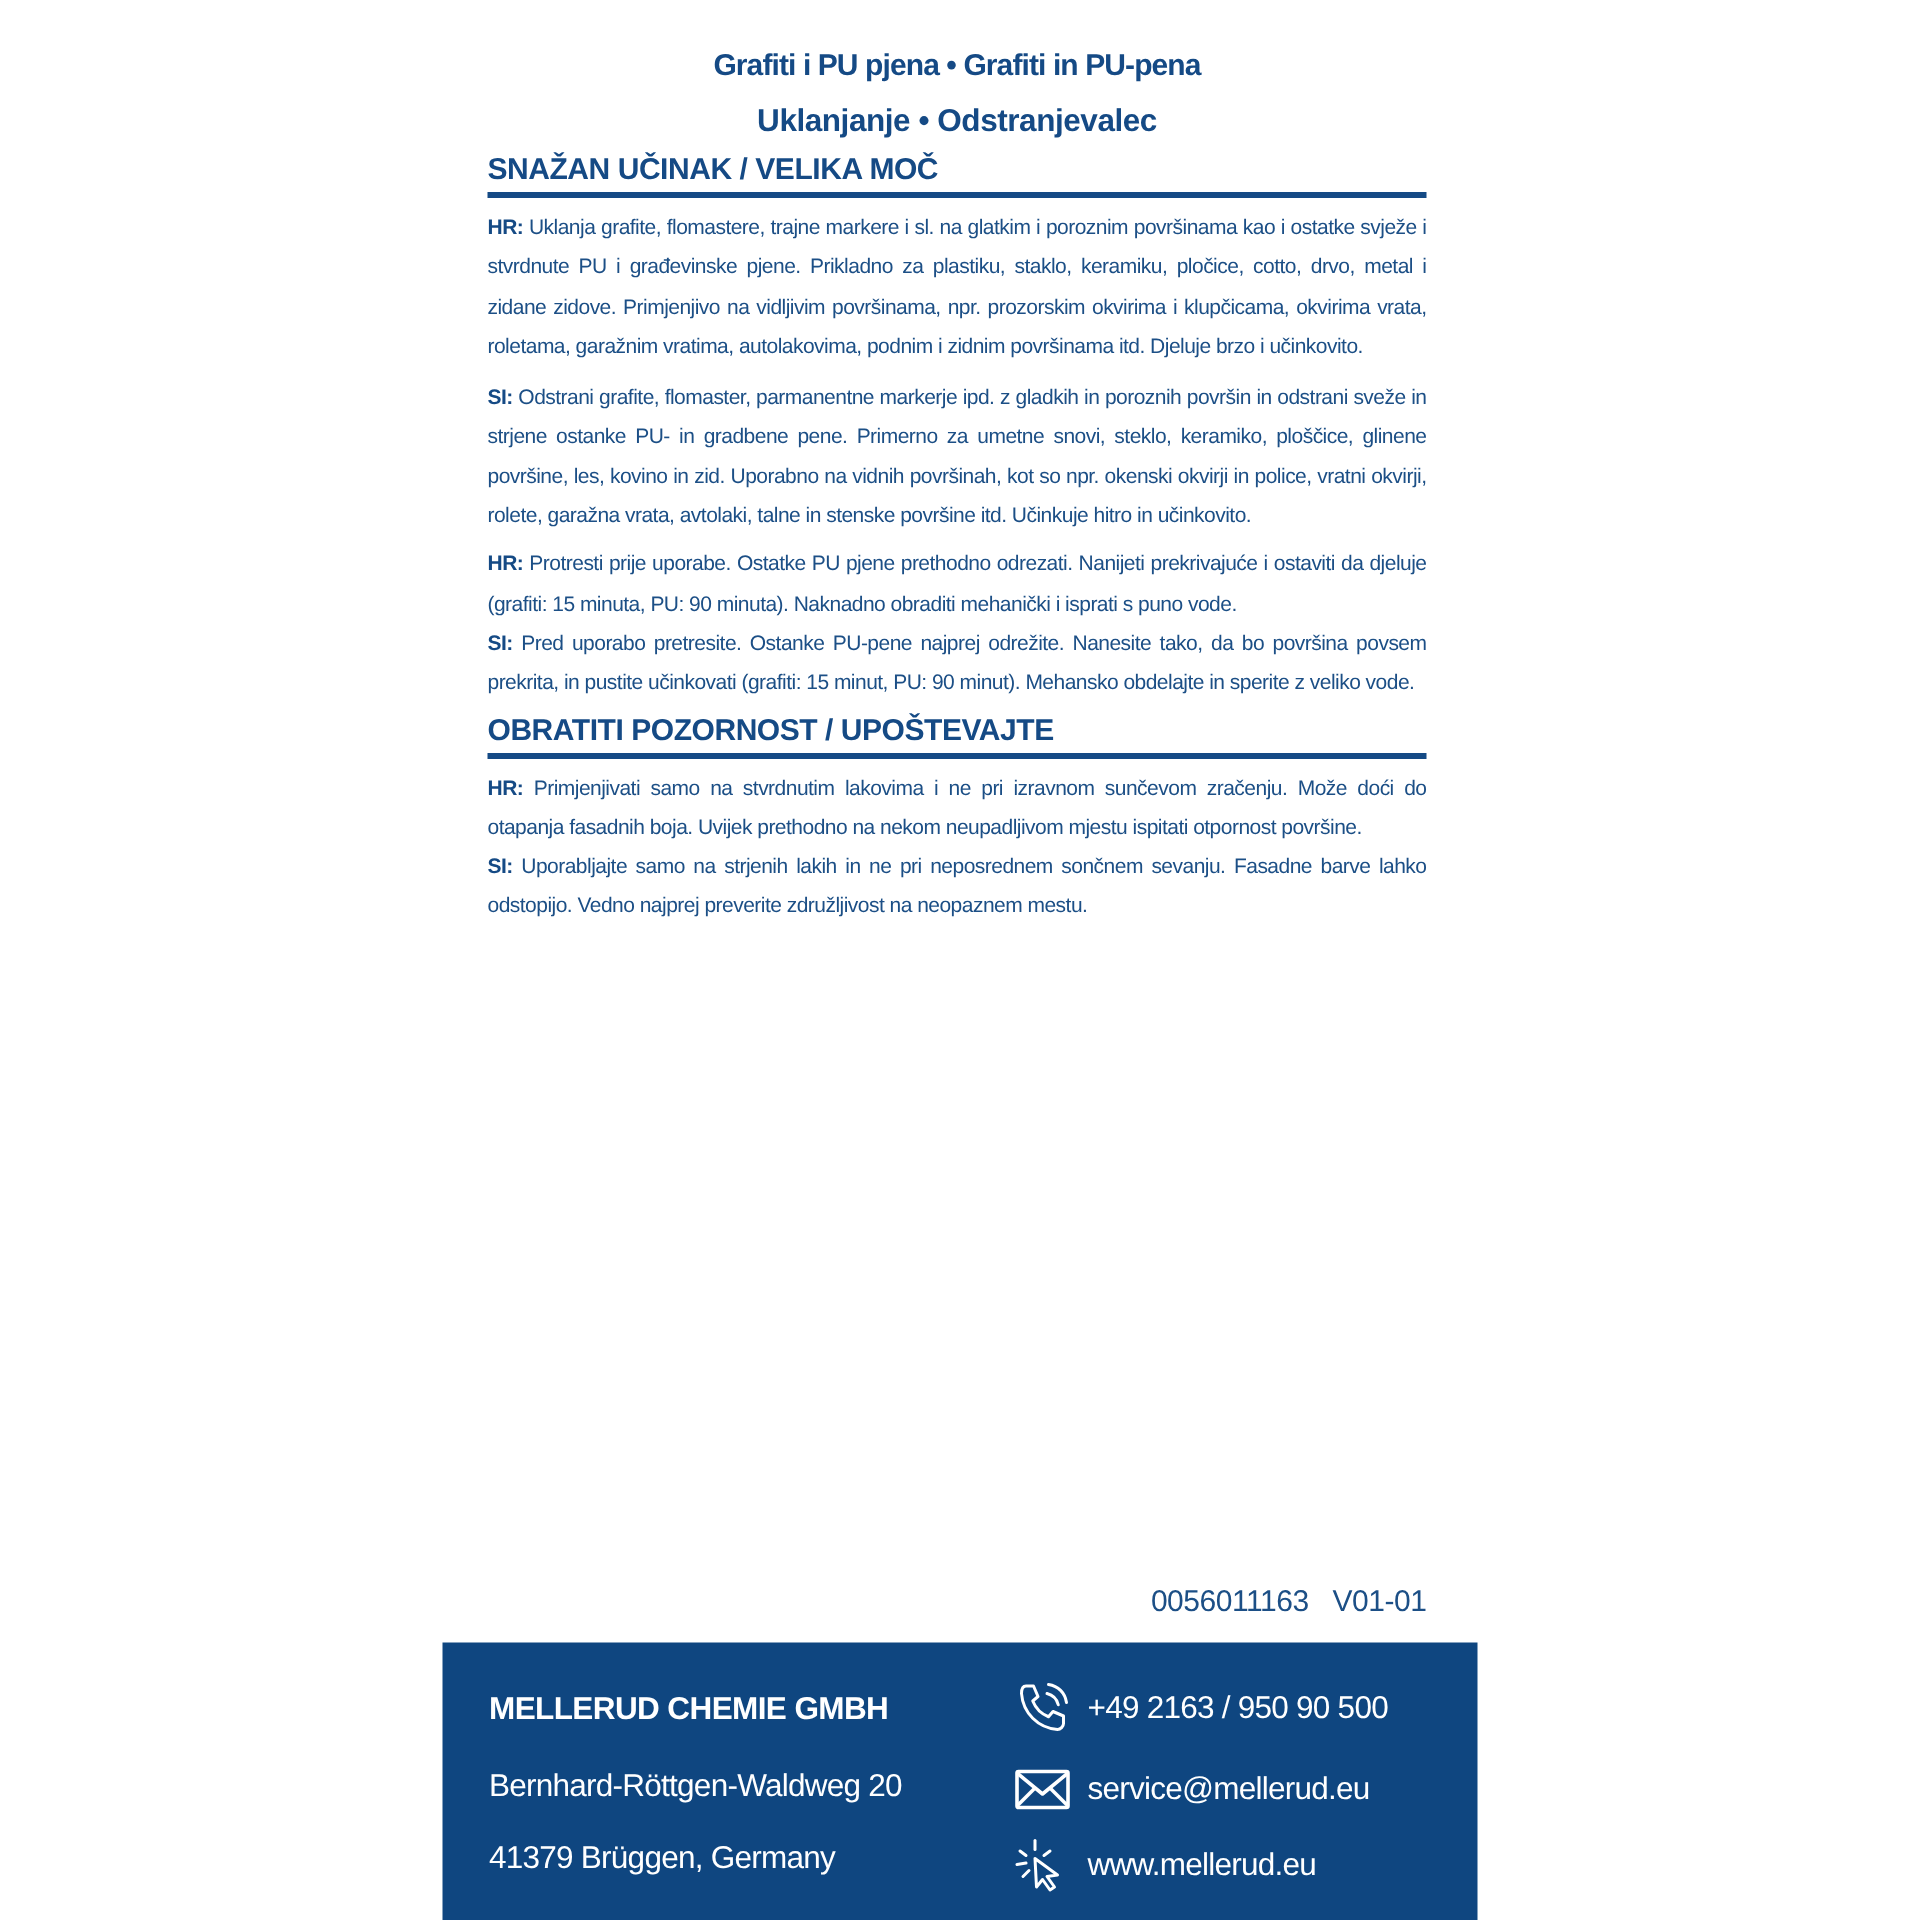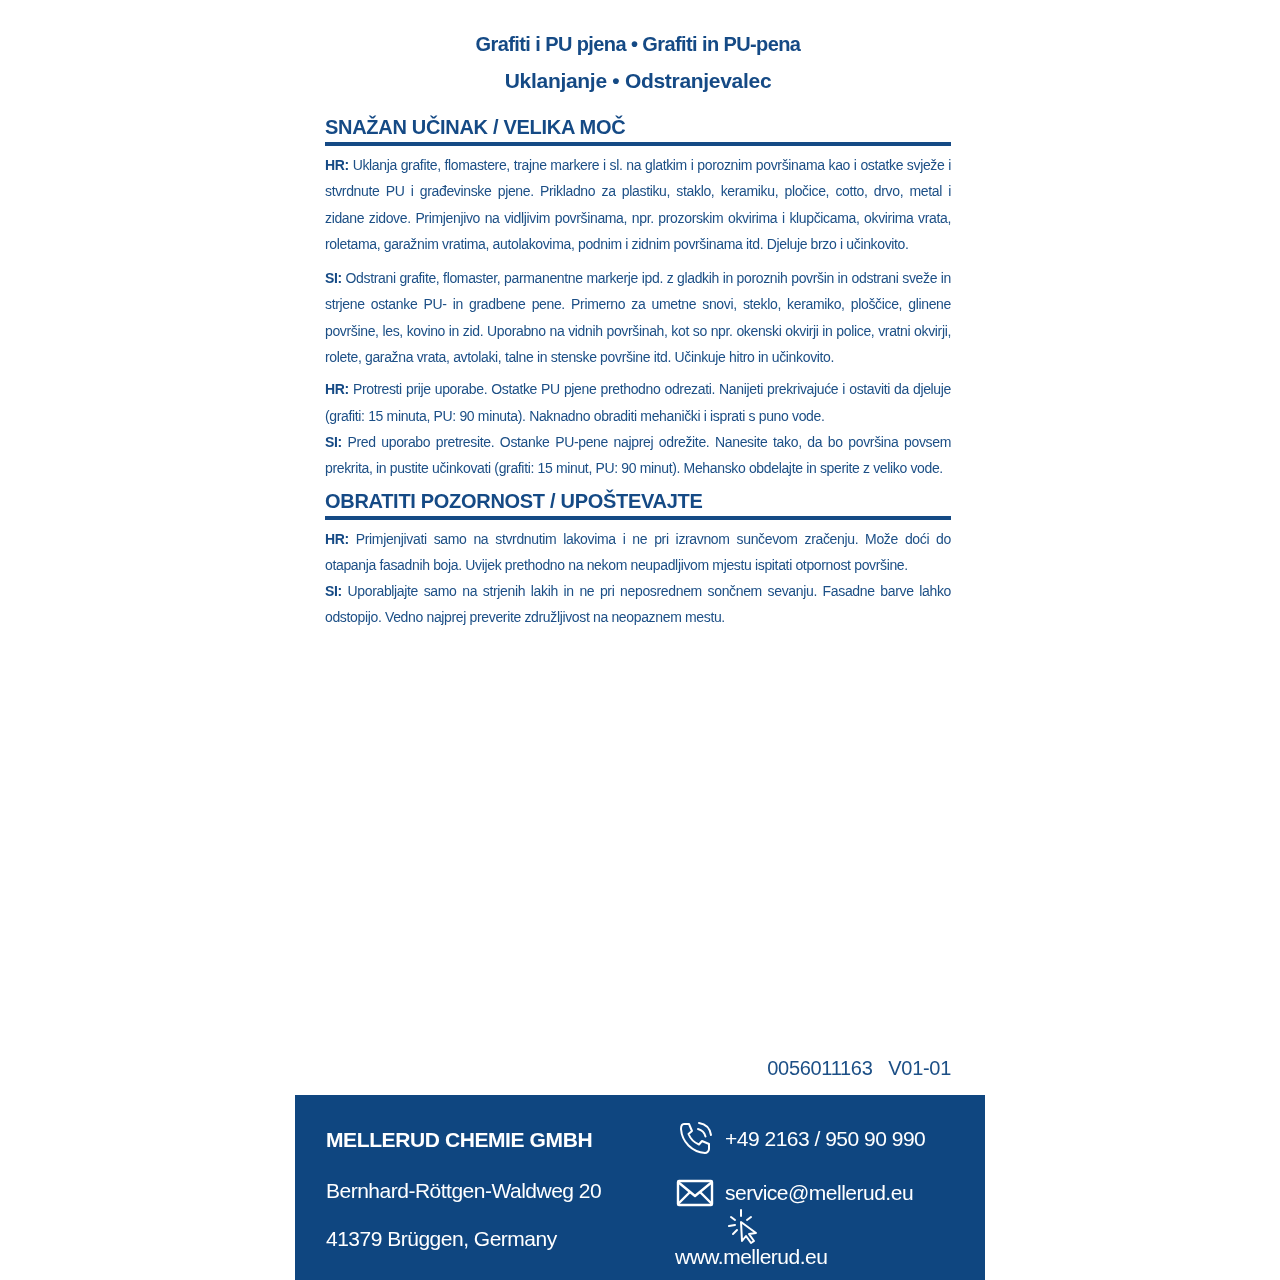--- a/index.html
+++ b/index.html
@@ -42,21 +42,21 @@
   .section-head {
     font-weight: bold;
     font-size: 20px;
     line-height: 26px;
     color: #154a85;
     letter-spacing: -0.3px;
     padding-bottom: 2px;
     border-bottom: 4px solid #154a85;
     margin: 0;
   }
-  .section-head.first { margin-top: 18px; }
+  .section-head.first { margin-top: 4px; }
   .para {
     font-size: 14px;
     line-height: 26.3px;
     text-align: justify;
     letter-spacing: -0.35px;
     margin: 0;
     color: #1c4f86;
   }
   .para .lang {
     font-weight: bold;
@@ -121,21 +121,21 @@
     justify-content: center;
     margin-right: 10px;
   }
   .contact .txt {
     font-size: 21px;
     letter-spacing: -0.5px;
     color: #ffffff;
   }
   .c-phone { top: 26px; }
   .c-mail { top: 80px; }
-  .c-web { top: 114px; flex-direction: column; }
+  .c-web { top: 131px; }
 </style>
 </head>
 <body>
 
 <div class="page">
   <h1 class="title">Grafiti i PU pjena • Grafiti in PU-pena</h1>
   <h2 class="subtitle">Uklanjanje •  Odstranjevalec</h2>
 
   <div>
     <h3 class="section-head first">SNAŽAN UČINAK / VELIKA MOČ</h3>
@@ -163,21 +163,21 @@
   <div class="addr2">41379 Brüggen, Germany</div>
 
   <div class="contact c-phone">
     <span class="icon">
       <svg width="38" height="38" viewBox="0 0 38 38" fill="none" stroke="#ffffff" stroke-width="2" stroke-linecap="round" stroke-linejoin="round">
         <path d="M8 4 L13 4 L16 11 L12.5 14 C14.5 19 18 22.5 23 24.5 L26 21 L33 24 L33 29 C33 31 31 33 29 33 C16 32 6 22 5 9 C5 6 6 4 8 4 Z"></path>
         <path d="M22 9 C26 10 28.5 12.5 29.5 16.5"></path>
         <path d="M23 3 C29.5 4 34 8.5 35 15"></path>
       </svg>
     </span>
-    <span class="txt">+49 2163 / 950 90 990</span>
+    <span class="txt">+49 2163 / 950 90 500</span>
   </div>
 
   <div class="contact c-mail">
     <span class="icon">
       <svg width="38" height="30" viewBox="0 0 38 30" fill="none" stroke="#ffffff" stroke-width="2.4" stroke-linejoin="round">
         <rect x="2" y="3" width="34" height="24" rx="1"></rect>
         <path d="M2 4 L19 18 L36 4"></path>
         <path d="M2 26 L14 14"></path>
         <path d="M36 26 L24 14"></path>
       </svg>

